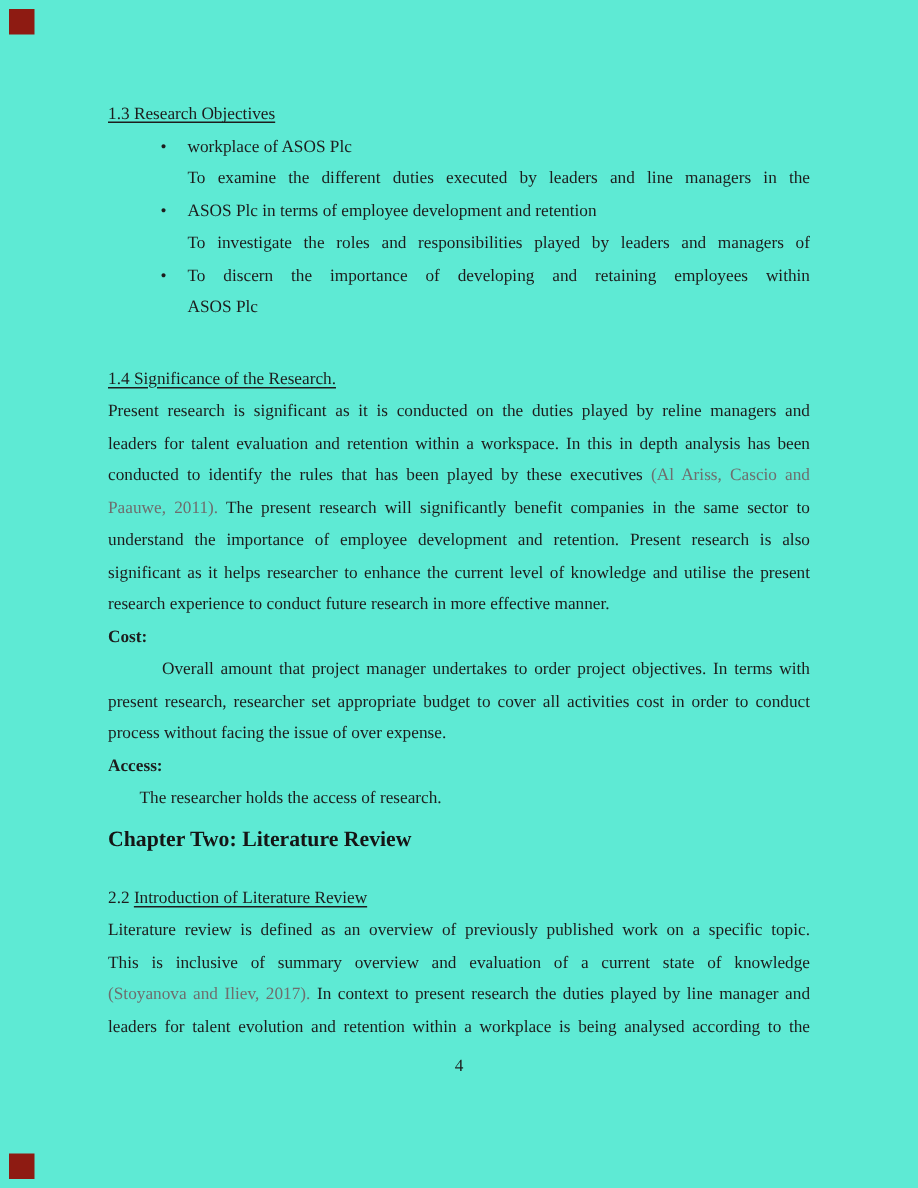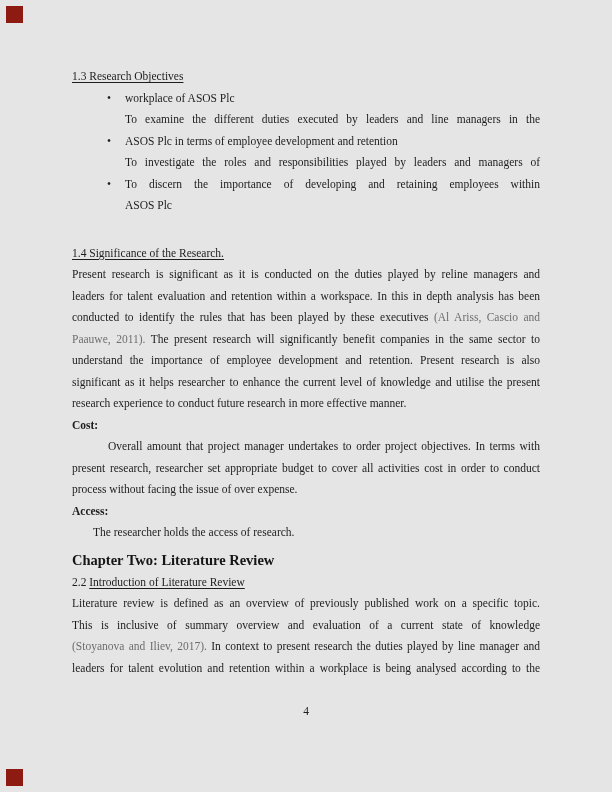--- a/index.html
+++ b/index.html
@@ -1,19 +1,19 @@
 <!DOCTYPE html>
 <html><head>
 <meta charset="utf-8">
 <style>
   html,body{margin:0;padding:0;background:#ffffff;}
   .page{
     position:relative;
     width:612px;height:792px;
-    background:#e5e5e5;
+    background:#5eead4;
     font-family:"Liberation Serif","DejaVu Serif",serif;
     overflow:hidden;
   }
   .marker{position:absolute;width:17px;height:17px;left:6px;}
   .marker.top{top:6px;}
   .marker.bottom{top:769px;}
   .content{position:absolute;left:72px;top:66px;width:468px;color:#1d1d1d;}
   .line{
     font-size:11.5px;
     line-height:21.5px;
@@ -29,21 +29,21 @@
   .bullet-item{position:relative;padding-left:53px;}
   .bullet-item .dot{
     position:absolute;left:35px;top:0;
     font-size:11.5px;line-height:21.5px;
   }
   .h14{margin-top:26px;}
   .indent-first{padding-left:36px;}
   .access-line{padding-left:21px;}
   .chapter{
     font-size:14.5px;font-weight:bold;line-height:24px;
-    margin-top:4px;margin-bottom:0;color:#151515;
+    margin-top:4px;margin-bottom:17px;color:#151515;
     white-space:nowrap;
   }
   .pageno{
     position:absolute;top:701px;left:0;width:612px;
     text-align:center;font-size:11.5px;line-height:21.5px;color:#1d1d1d;
   }
 </style>
 </head>
 <body>
 

